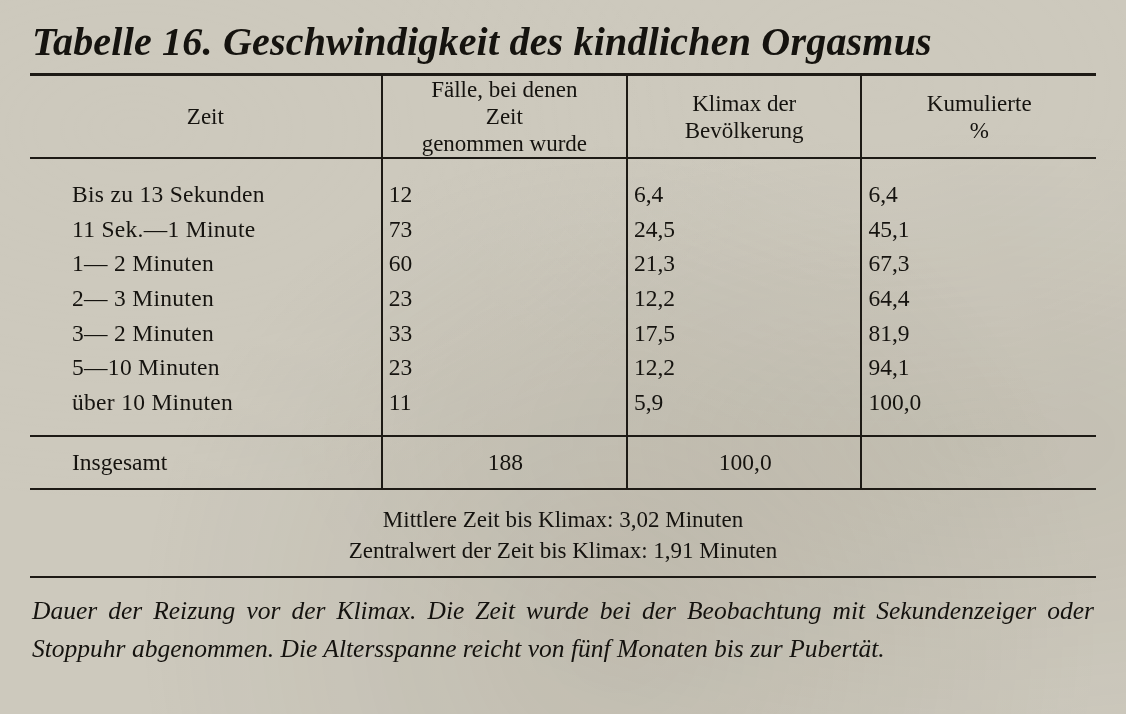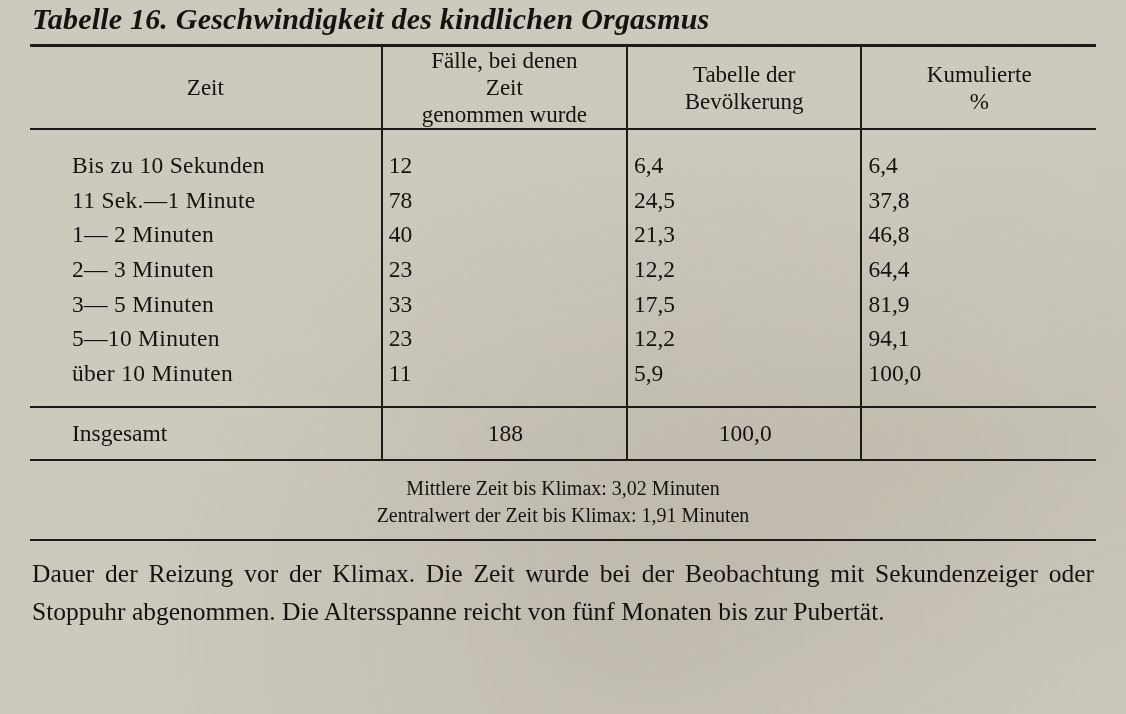--- a/index.html
+++ b/index.html
@@ -32,23 +32,23 @@
     position: relative;
     width: 1126px;
     height: 714px;
     box-sizing: border-box;
     padding: 0 22px;
   }
   .table-caption {
     font-family: "Liberation Serif", serif;
     font-style: italic;
     font-weight: bold;
-    font-size: 30px;
+    font-size: 40px;
     letter-spacing: 0.2px;
-    padding: 2px 0 8px 10px;
+    padding: 18px 0 8px 10px;
     white-space: nowrap;
   }
   .rule {
     height: 3px;
     background: #1d1a15;
     margin: 0 8px;
   }
   .rule.thin {
     height: 2px;
   }
@@ -102,33 +102,34 @@
   }
   tbody.total-row td.num {
     text-align: center;
     font-family: Liberation Serif, serif;
   }
   .spacer-top { height: 14px; }
   .spacer-bottom { height: 12px; }
 
   .notes {
     text-align: center;
-    font-size: 20px;
+    font-size: 23px;
     line-height: 1.35;
     padding: 14px 0 10px 0;
   }
   .notes div {
     white-space: nowrap;
   }
   .body-text {
     font-size: 25.5px;
     line-height: 1.48;
     text-align: justify;
     text-justify: inter-word;
     padding: 14px 10px 0 10px;
+    font-style: italic;
   }
   .body-text p {
     margin: 0;
   }
 </style>
 </head>
 <body>
 
 <div class="paper-noise"></div>
 
@@ -147,21 +148,21 @@
     </colgroup>
     <thead>
       <tr>
         <th>Zeit</th>
         <th class="vline-l">
           <div>Fälle, bei denen</div>
           <div>Zeit</div>
           <div>genommen wurde</div>
         </th>
         <th class="vline-l">
-          <div>Tabelle der</div>
+          <div>Klimax der</div>
           <div>Bevölkerung</div>
         </th>
         <th class="vline-l">
           <div>Kumulierte</div>
           <div>%</div>
         </th>
       </tr>
     </thead>
   </table>
 
@@ -175,45 +176,45 @@
       <col class="col-cum">
     </colgroup>
     <tbody class="body-rows">
       <tr>
         <td class="spacer-top"></td>
         <td class="spacer-top vline-l"></td>
         <td class="spacer-top vline-l"></td>
         <td class="spacer-top vline-l"></td>
       </tr>
       <tr>
-        <td class="label">Bis zu 10 Sekunden</td>
+        <td class="label">Bis zu 13 Sekunden</td>
         <td class="num vline-l">12</td>
         <td class="num vline-l">6,4</td>
         <td class="num vline-l">6,4</td>
       </tr>
       <tr>
         <td class="label">11 Sek.—1 Minute</td>
-        <td class="num vline-l">78</td>
+        <td class="num vline-l">73</td>
         <td class="num vline-l">24,5</td>
-        <td class="num vline-l">37,8</td>
+        <td class="num vline-l">45,1</td>
       </tr>
       <tr>
         <td class="label">1— 2 Minuten</td>
-        <td class="num vline-l">40</td>
+        <td class="num vline-l">60</td>
         <td class="num vline-l">21,3</td>
-        <td class="num vline-l">46,8</td>
+        <td class="num vline-l">67,3</td>
       </tr>
       <tr>
         <td class="label">2— 3 Minuten</td>
         <td class="num vline-l">23</td>
         <td class="num vline-l">12,2</td>
         <td class="num vline-l">64,4</td>
       </tr>
       <tr>
-        <td class="label">3— 5 Minuten</td>
+        <td class="label">3— 2 Minuten</td>
         <td class="num vline-l">33</td>
         <td class="num vline-l">17,5</td>
         <td class="num vline-l">81,9</td>
       </tr>
       <tr>
         <td class="label">5—10 Minuten</td>
         <td class="num vline-l">23</td>
         <td class="num vline-l">12,2</td>
         <td class="num vline-l">94,1</td>
       </tr>

